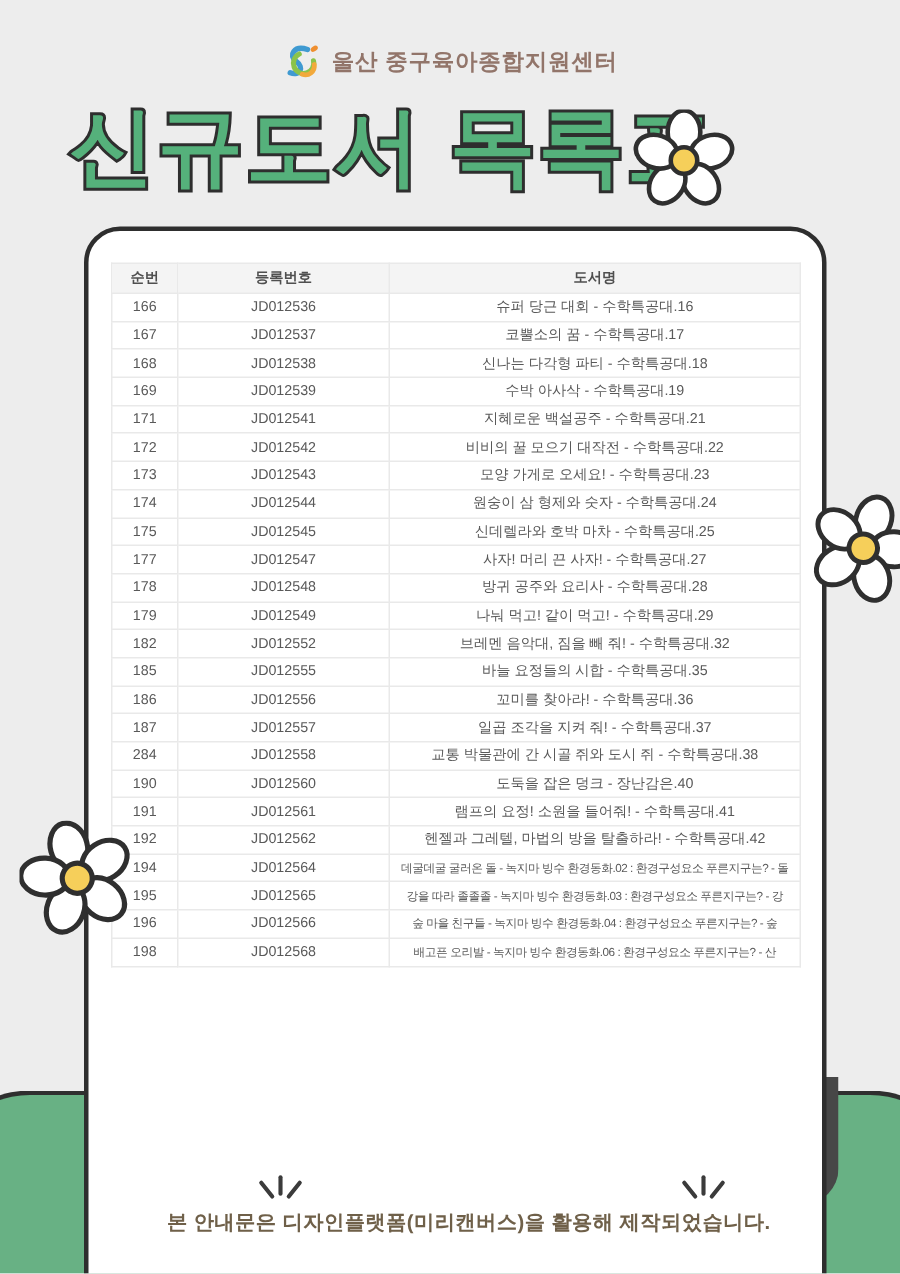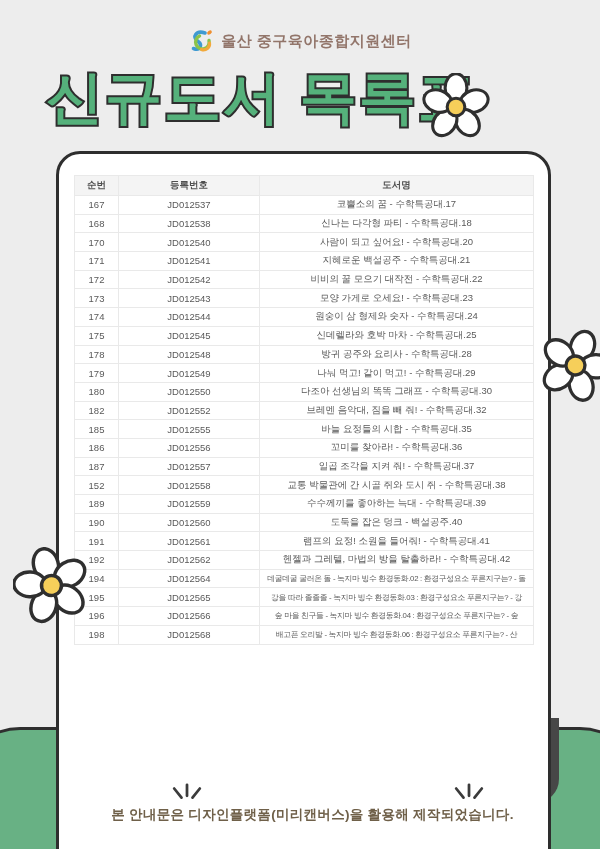--- a/index.html
+++ b/index.html
@@ -115,33 +115,38 @@
         </colgroup>
       <thead>
         <tr>
           <th>순번</th>
           <th>등록번호</th>
           <th>도서명</th>
         </tr>
       </thead>
       <tbody>
           <tr>
+            <td>166</td>
+            <td>JD012536</td>
+            <td>슈퍼 당근 대회 - 수학특공대.16</td>
+          </tr>
+          <tr>
             <td>167</td>
             <td>JD012537</td>
             <td>코뿔소의 꿈 - 수학특공대.17</td>
           </tr>
           <tr>
             <td>168</td>
             <td>JD012538</td>
             <td>신나는 다각형 파티 - 수학특공대.18</td>
           </tr>
           <tr>
-            <td>170</td>
-            <td>JD012540</td>
-            <td>사람이 되고 싶어요! - 수학특공대.20</td>
+            <td>169</td>
+            <td>JD012539</td>
+            <td>수박 아사삭 - 수학특공대.19</td>
           </tr>
           <tr>
             <td>171</td>
             <td>JD012541</td>
             <td>지혜로운 백설공주 - 수학특공대.21</td>
           </tr>
           <tr>
             <td>172</td>
             <td>JD012542</td>
             <td>비비의 꿀 모으기 대작전 - 수학특공대.22</td>
@@ -155,68 +160,63 @@
             <td>174</td>
             <td>JD012544</td>
             <td>원숭이 삼 형제와 숫자 - 수학특공대.24</td>
           </tr>
           <tr>
             <td>175</td>
             <td>JD012545</td>
             <td>신데렐라와 호박 마차 - 수학특공대.25</td>
           </tr>
           <tr>
+            <td>177</td>
+            <td>JD012547</td>
+            <td>사자! 머리 끈 사자! - 수학특공대.27</td>
+          </tr>
+          <tr>
             <td>178</td>
             <td>JD012548</td>
             <td>방귀 공주와 요리사 - 수학특공대.28</td>
           </tr>
           <tr>
             <td>179</td>
             <td>JD012549</td>
             <td>나눠 먹고! 같이 먹고! - 수학특공대.29</td>
           </tr>
           <tr>
-            <td>180</td>
-            <td>JD012550</td>
-            <td>다조아 선생님의 똑똑 그래프 - 수학특공대.30</td>
-          </tr>
-          <tr>
             <td>182</td>
             <td>JD012552</td>
             <td>브레멘 음악대, 짐을 빼 줘! - 수학특공대.32</td>
           </tr>
           <tr>
             <td>185</td>
             <td>JD012555</td>
             <td>바늘 요정들의 시합 - 수학특공대.35</td>
           </tr>
           <tr>
             <td>186</td>
             <td>JD012556</td>
             <td>꼬미를 찾아라! - 수학특공대.36</td>
           </tr>
           <tr>
             <td>187</td>
             <td>JD012557</td>
             <td>일곱 조각을 지켜 줘! - 수학특공대.37</td>
           </tr>
           <tr>
-            <td>152</td>
+            <td>284</td>
             <td>JD012558</td>
             <td>교통 박물관에 간 시골 쥐와 도시 쥐 - 수학특공대.38</td>
           </tr>
           <tr>
-            <td>189</td>
-            <td>JD012559</td>
-            <td>수수께끼를 좋아하는 늑대 - 수학특공대.39</td>
-          </tr>
-          <tr>
             <td>190</td>
             <td>JD012560</td>
-            <td>도둑을 잡은 덩크 - 백설공주.40</td>
+            <td>도둑을 잡은 덩크 - 장난감은.40</td>
           </tr>
           <tr>
             <td>191</td>
             <td>JD012561</td>
             <td>램프의 요정! 소원을 들어줘! - 수학특공대.41</td>
           </tr>
           <tr>
             <td>192</td>
             <td>JD012562</td>
             <td>헨젤과 그레텔, 마법의 방을 탈출하라! - 수학특공대.42</td>

